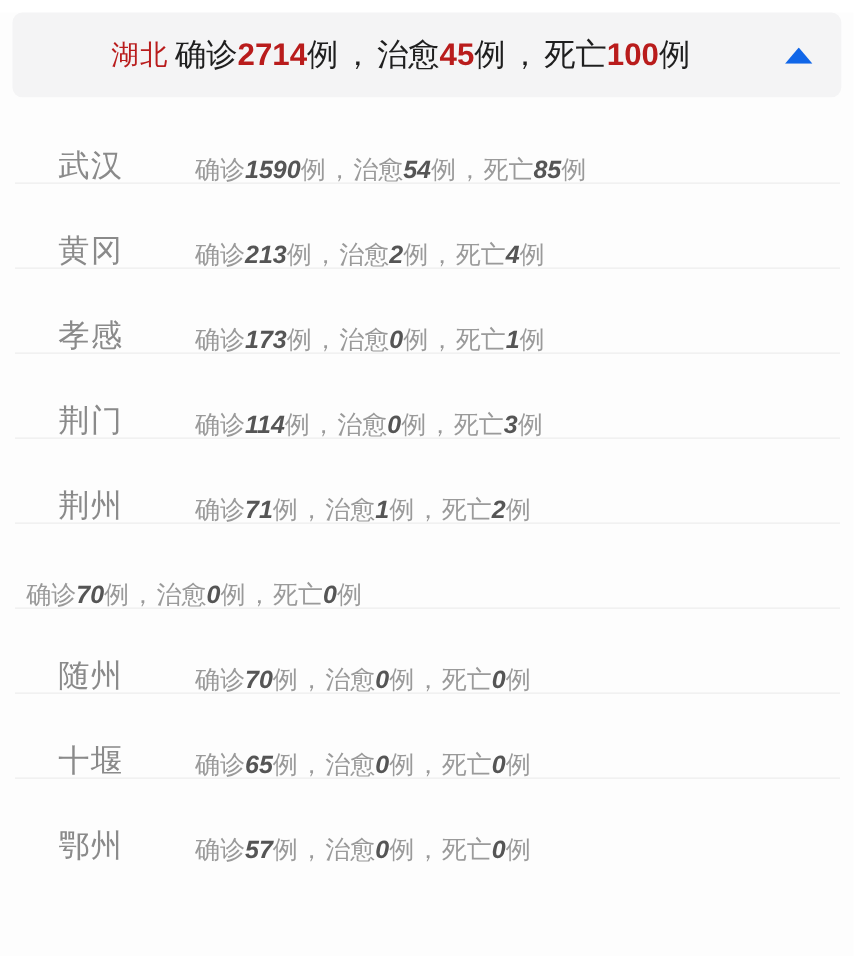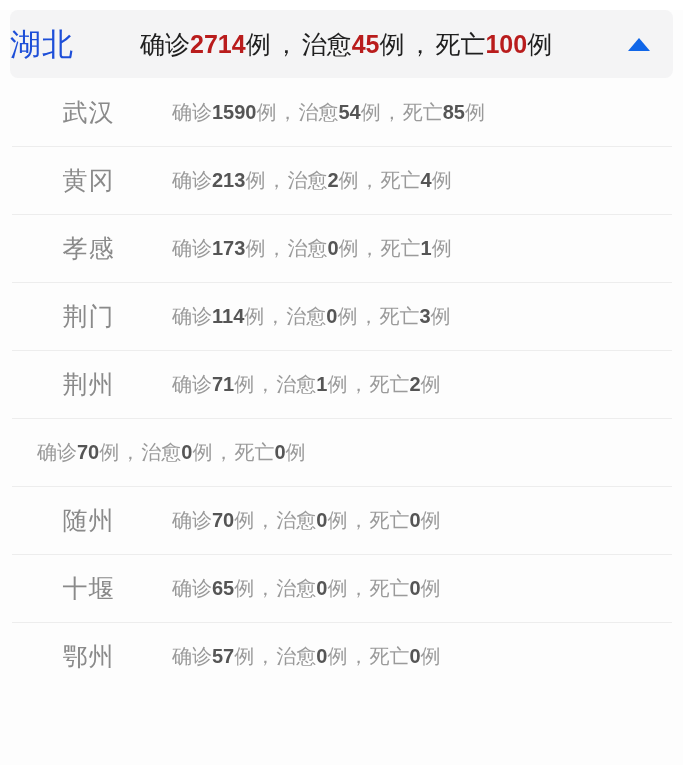--- a/index.html
+++ b/index.html
@@ -29,23 +29,23 @@
     height: 68px;
     background: #f4f4f5;
     border-radius: 8px;
     display: flex;
     align-items: center;
     box-sizing: border-box;
   }
   .province-name {
     width: 125px;
     flex: 0 0 125px;
-    text-align: left;
-    color: #1d4ed8;
-    font-size: 31px;
+    text-align: right;
+    color: #b91c1c;
+    font-size: 22px;
     line-height: 1;
     letter-spacing: 1px;
     white-space: nowrap;
   }
   .province-stats {
     flex: 1 1 auto;
     color: #1a1a1a;
     font-size: 25px;
     line-height: 1;
     white-space: nowrap;
@@ -78,24 +78,23 @@
   
   .city-list {
     margin: 0;
     padding: 0;
     list-style: none;
   }
   .city-row {
     position: relative;
     height: 68px;
     display: flex;
-    align-items: center;
+    align-items: flex-end;
     background: #fdfdfd;
     box-sizing: border-box;
-    padding-left: 16px;
   }
   .city-row::after {
     content: "";
     position: absolute;
     left: 12px;
     right: 11px;
     top: 0;
     height: 1px;
     background: #ededed;
   }
@@ -120,20 +119,21 @@
     white-space: nowrap;
     padding-left: 21px;
   }
   .city-stats .lbl {
     font-weight: 400;
     color: #9a9a9a;
   }
   .city-stats .num {
     font-weight: 700;
     color: #555555;
+    font-style: italic;
   }
   .city-stats .sep {
     font-weight: 400;
     color: #9a9a9a;
     padding: 0 1px;
   }
 </style>
 </head>
 <body>
 

